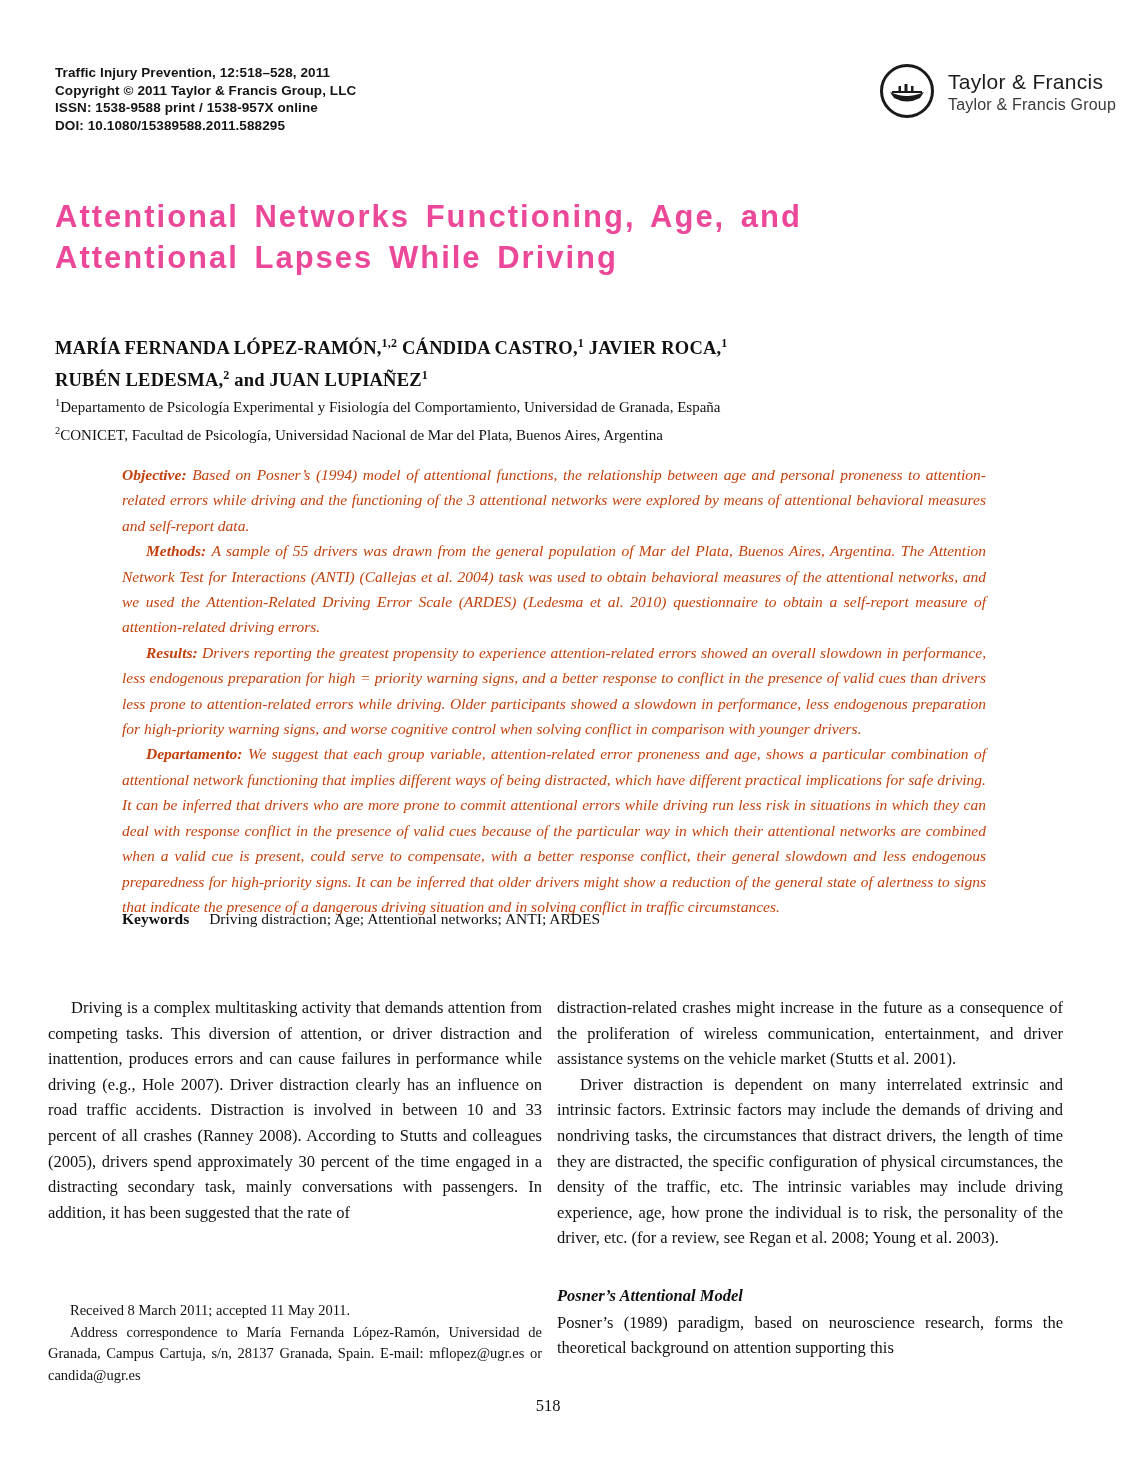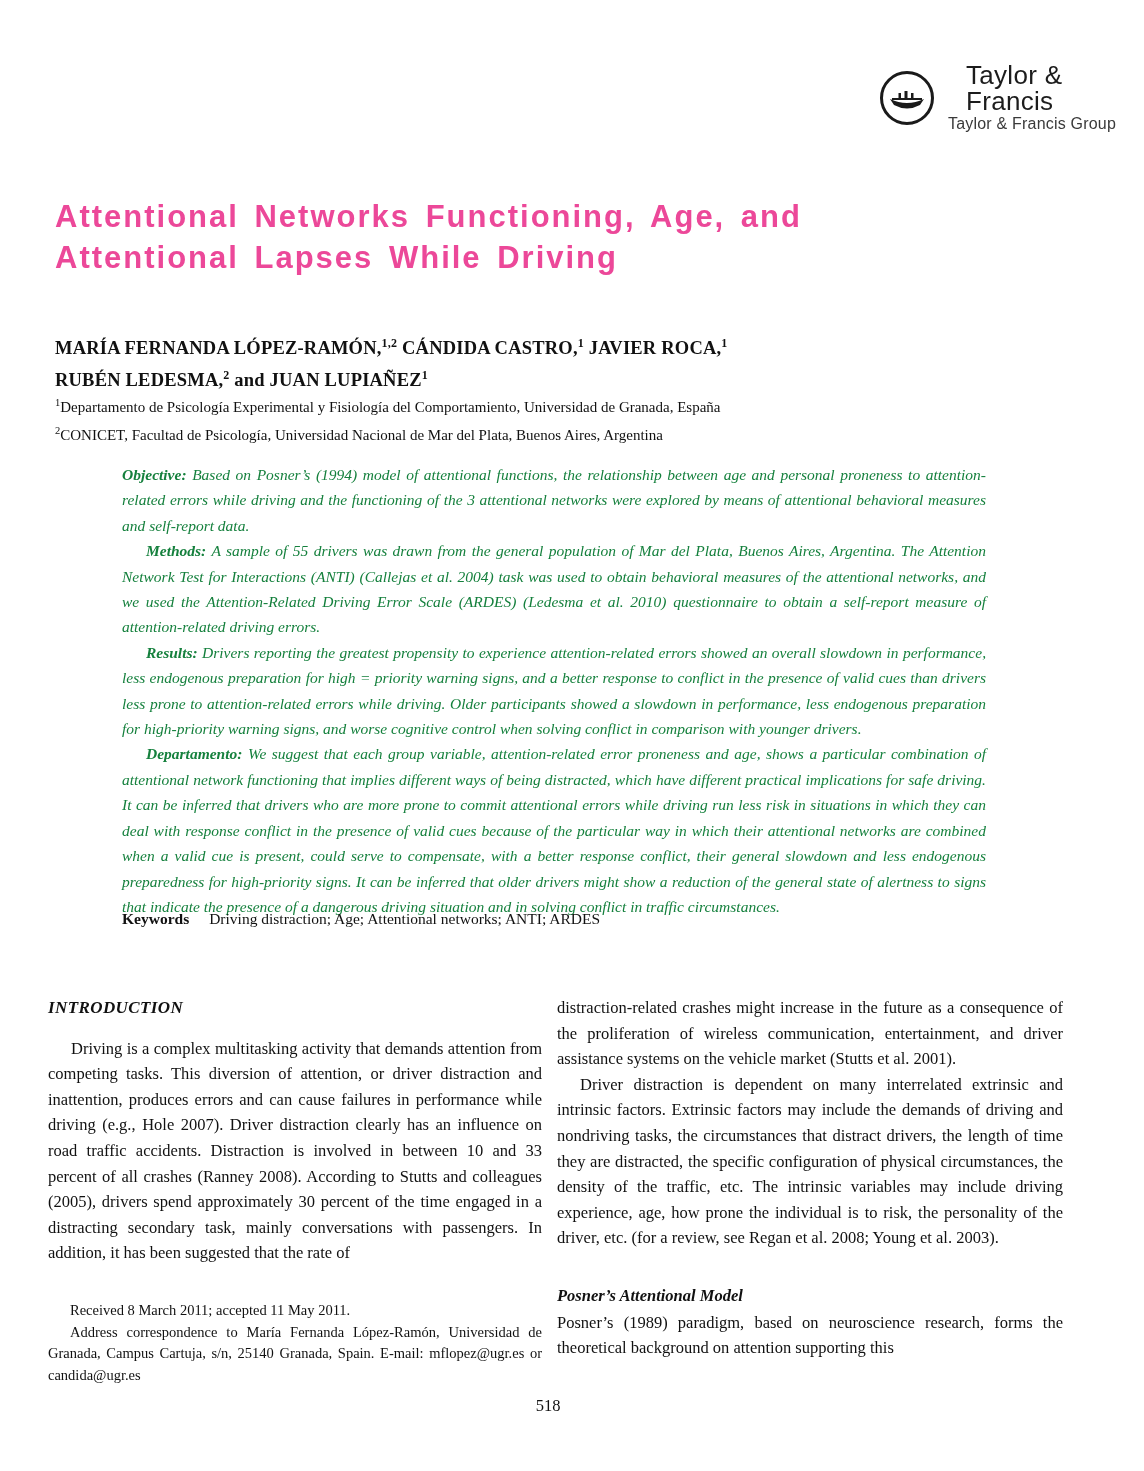--- a/index.html
+++ b/index.html
@@ -25,21 +25,21 @@
     letter-spacing: 0.1px;
     color: #141414;
   }
   .logo {
     position: absolute; left: 878px; top: 62px;
     display: flex; align-items: center; gap: 12px;
     font-family: "Liberation Sans", sans-serif;
     color: #1c1c1c;
   }
   .logo-circle { width: 58px; height: 58px; flex: 0 0 auto; }
-  .logo-text .logo-main { font-size: 26px; letter-spacing: 0.3px; line-height: 26px; margin-left: 18px; }
+  .logo-text .logo-main { font-size: 21px; letter-spacing: 0.3px; line-height: 26px; }
   .logo-text .logo-sub  { font-size: 16px; color: #3a3a3a; margin-top: 1px; letter-spacing: 0.2px; }
 
   
   .title {
     position: absolute; left: 55px; top: 196px; width: 1010px;
     font-family: "Liberation Sans", sans-serif;
     font-weight: 700;
     font-size: 31px;
     line-height: 41px;
     letter-spacing: 2px;
@@ -60,21 +60,21 @@
   }
   .affiliations sup { font-size: 10.5px; }
 
   
   .abstract {
     position: absolute; left: 122px; top: 462px; width: 864px;
     font-style: italic;
     font-size: 15.5px;
     line-height: 25.4px;
     text-align: justify;
-    color: #15803d;
+    color: #c2410c;
   }
   .abstract p + p { text-indent: 24px; }
   .abs-label { font-weight: 700; font-style: italic; }
 
   
   .keywords {
     position: absolute; left: 122px; top: 910px; width: 864px;
     font-size: 15.5px;
   }
   .kw-label { font-weight: 700; margin-right: 20px; }
@@ -105,20 +105,26 @@
   .page-number {
     position: absolute; left: 48px; top: 1396px; width: 1000px;
     text-align: center; font-size: 16.5px;
   }
 </style>
 </head>
 <body>
 
 <div class="page">
 
+  <div class="header-left">
+    <div>Traffic Injury Prevention, 12:518–528, 2011</div>
+    <div>Copyright © 2011 Taylor &amp; Francis Group, LLC</div>
+    <div>ISSN: 1538-9588 print / 1538-957X online</div>
+    <div>DOI: 10.1080/15389588.2011.588295</div>
+  </div>
 
   <div class="logo">
     <span class="logo-circle">
       <svg viewBox="0 0 58 58" width="58" height="58">
         <circle cx="29" cy="29" r="25.5" fill="none" stroke="#1a1a1a" stroke-width="3"></circle>
         <path d="M12 30 Q29 38 46 30 L42 36 Q29 43 16 36 Z" fill="#1a1a1a"></path>
         <rect x="26.5" y="22" width="3" height="8" fill="#1a1a1a"></rect>
         <rect x="33" y="24" width="2.5" height="6" fill="#1a1a1a"></rect>
         <rect x="20.5" y="24" width="2.5" height="6" fill="#1a1a1a"></rect>
         <path d="M14 30 h30" stroke="#1a1a1a" stroke-width="2"></path>
@@ -159,31 +165,30 @@
       <span class="abs-label">Departamento:</span>
       <span>We suggest that each group variable, attention-related error proneness and age, shows a particular combination of attentional network functioning that implies different ways of being distracted, which have different practical implications for safe driving. It can be inferred that drivers who are more prone to commit attentional errors while driving run less risk in situations in which they can deal with response conflict in the presence of valid cues because of the particular way in which their attentional networks are combined when a valid cue is present, could serve to compensate, with a better response conflict, their general slowdown and less endogenous preparedness for high-priority signs. It can be inferred that older drivers might show a reduction of the general state of alertness to signs that indicate the presence of a dangerous driving situation and in solving conflict in traffic circumstances.</span>
     </p>
   </div>
 
   <div class="keywords">
     <span class="kw-label">Keywords</span><span>Driving distraction; Age; Attentional networks; ANTI; ARDES</span>
   </div>
 
   <div class="col col-left">
-    <div class="section-heading">INTRODUCTION</div>
     <p class="body-para indent">Driving is a complex multitasking activity that demands attention from competing tasks. This diversion of attention, or driver distraction and inattention, produces errors and can cause failures in performance while driving (e.g., Hole 2007). Driver distraction clearly has an influence on road traffic accidents. Distraction is involved in between 10 and 33 percent of all crashes (Ranney 2008). According to Stutts and colleagues (2005), drivers spend approximately 30 percent of the time engaged in a distracting secondary task, mainly conversations with passengers. In addition, it has been suggested that the rate of</p>
   </div>
 
   <div class="col col-right">
     <p class="body-para">distraction-related crashes might increase in the future as a consequence of the proliferation of wireless communication, entertainment, and driver assistance systems on the vehicle market (Stutts et al. 2001).</p>
     <p class="body-para indent">Driver distraction is dependent on many interrelated extrinsic and intrinsic factors. Extrinsic factors may include the demands of driving and nondriving tasks, the circumstances that distract drivers, the length of time they are distracted, the specific configuration of physical circumstances, the density of the traffic, etc. The intrinsic variables may include driving experience, age, how prone the individual is to risk, the personality of the driver, etc. (for a review, see Regan et al. 2008; Young et al. 2003).</p>
     <div class="subsection-heading">Posner’s Attentional Model</div>
     <p class="body-para">Posner’s (1989) paradigm, based on neuroscience research, forms the theoretical background on attention supporting this</p>
   </div>
 
   <div class="footnote">
     <p>Received 8 March 2011; accepted 11 May 2011.</p>
-    <p>Address correspondence to María Fernanda López-Ramón, Universidad de Granada, Campus Cartuja, s/n, 25140 Granada, Spain. E-mail: mflopez@ugr.es or candida@ugr.es</p>
+    <p>Address correspondence to María Fernanda López-Ramón, Universidad de Granada, Campus Cartuja, s/n, 28137 Granada, Spain. E-mail: mflopez@ugr.es or candida@ugr.es</p>
   </div>
 
   <div class="page-number">518</div>
 
 </div>
 
 </body></html>

